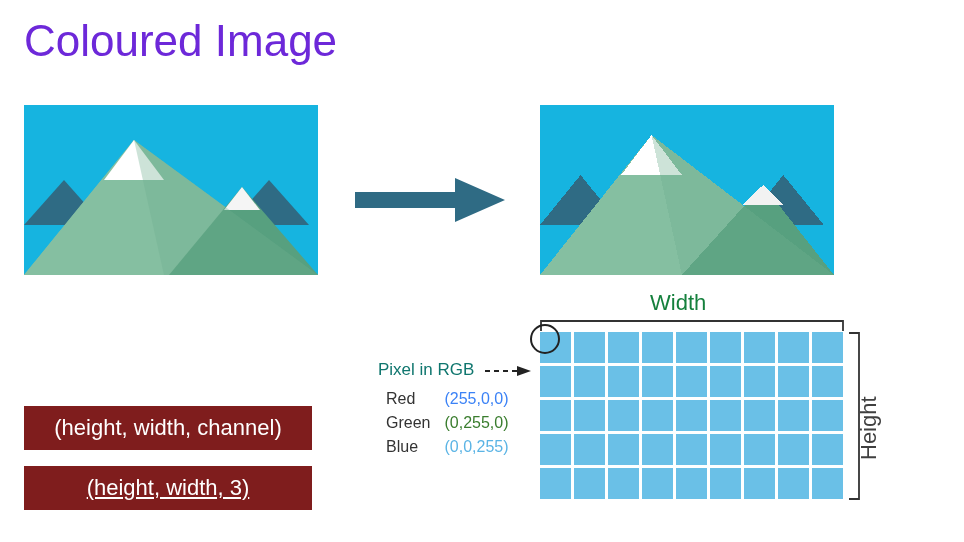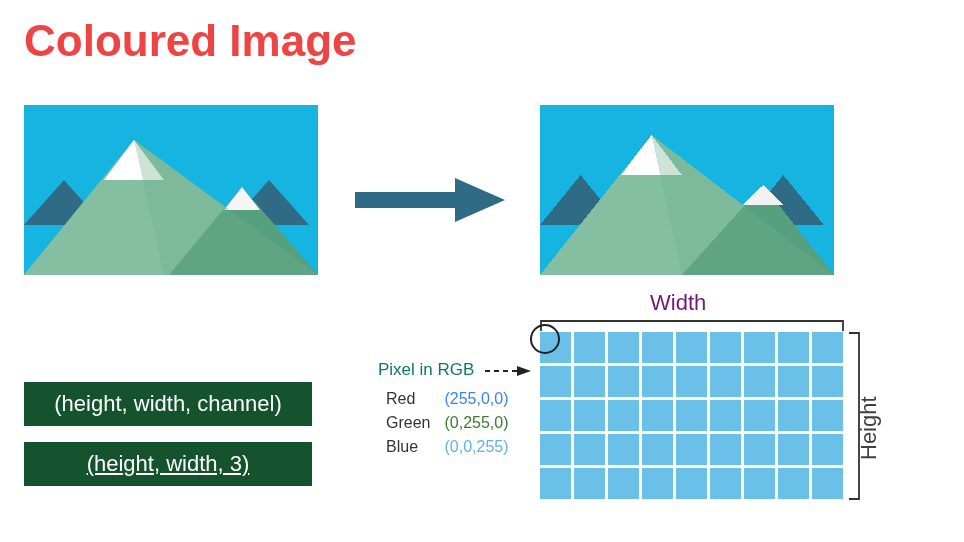--- a/index.html
+++ b/index.html
@@ -5,52 +5,52 @@
   * { box-sizing: border-box; margin: 0; padding: 0; }
   body {
     width: 964px; height: 542px;
     background: #fff;
     font-family: "Segoe UI", "Segoe UI Light", Arial, sans-serif;
     position: relative;
     overflow: hidden;
   }
   .title {
     position: absolute; left: 24px; top: 16px;
-    font-size: 44px; font-weight: 700; color: #ef4444;
+    font-size: 44px; font-weight: 400; color: #6d28d9;
   }
   .img-smooth { position: absolute; left: 24px; top: 105px; width: 294px; height: 170px; }
   .img-pixel  { position: absolute; left: 540px; top: 105px; width: 294px; height: 170px; image-rendering: pixelated; }
 
   .arrow { position: absolute; left: 355px; top: 175px; }
 
   .orange-box {
     position: absolute; left: 24px;
-    background: #14532d; color: #fff;
+    background: #7f1d1d; color: #fff;
     font-size: 22px; font-weight: 400;
     height: 44px; width: 288px;
-    display: flex; align-items: center; justify-content: center;
+    display: flex; align-items: center; justify-content: center; margin-top: 24px;
   }
   .ob1 { top: 382px; }
   .ob2 { top: 442px; text-decoration: underline; }
 
   .rgb-block { position: absolute; left: 378px; top: 360px; font-size: 16px; color: #333; }
   .rgb-block .lbl-pixel { font-weight: 400; font-size: 17px; color: #0f766e; }
   .rgb-block table td { padding: 2px 6px; font-size: 16px; }
   .rgb-block .arrow-dash { margin-left: 4px; }
 
   .grid-wrap { position: absolute; left: 540px; top: 332px; }
   .grid {
     display: grid;
     grid-template-columns: repeat(9, 31px);
     grid-template-rows: repeat(5, 31px);
     gap: 3px;
   }
   .cell { background: #6AC0E7; }
 
-  .width-label { position: absolute; left: 650px; top: 290px; font-size: 22px; color: #701a75; }
+  .width-label { position: absolute; left: 650px; top: 290px; font-size: 22px; color: #15803d; }
   .height-label { position: absolute; left: 856px; top: 460px; font-size: 22px; color: #404040; transform: rotate(-90deg); transform-origin: left top; }
 
   .bracket-h { position: absolute; stroke: #333; fill: none; }
   .bracket-v { position: absolute; stroke: #333; fill: none; }
 
   .pixel-circle {
     position: absolute;
     left: 530px; top: 324px;
     width: 30px; height: 30px;
     border: 2.5px solid #222;

